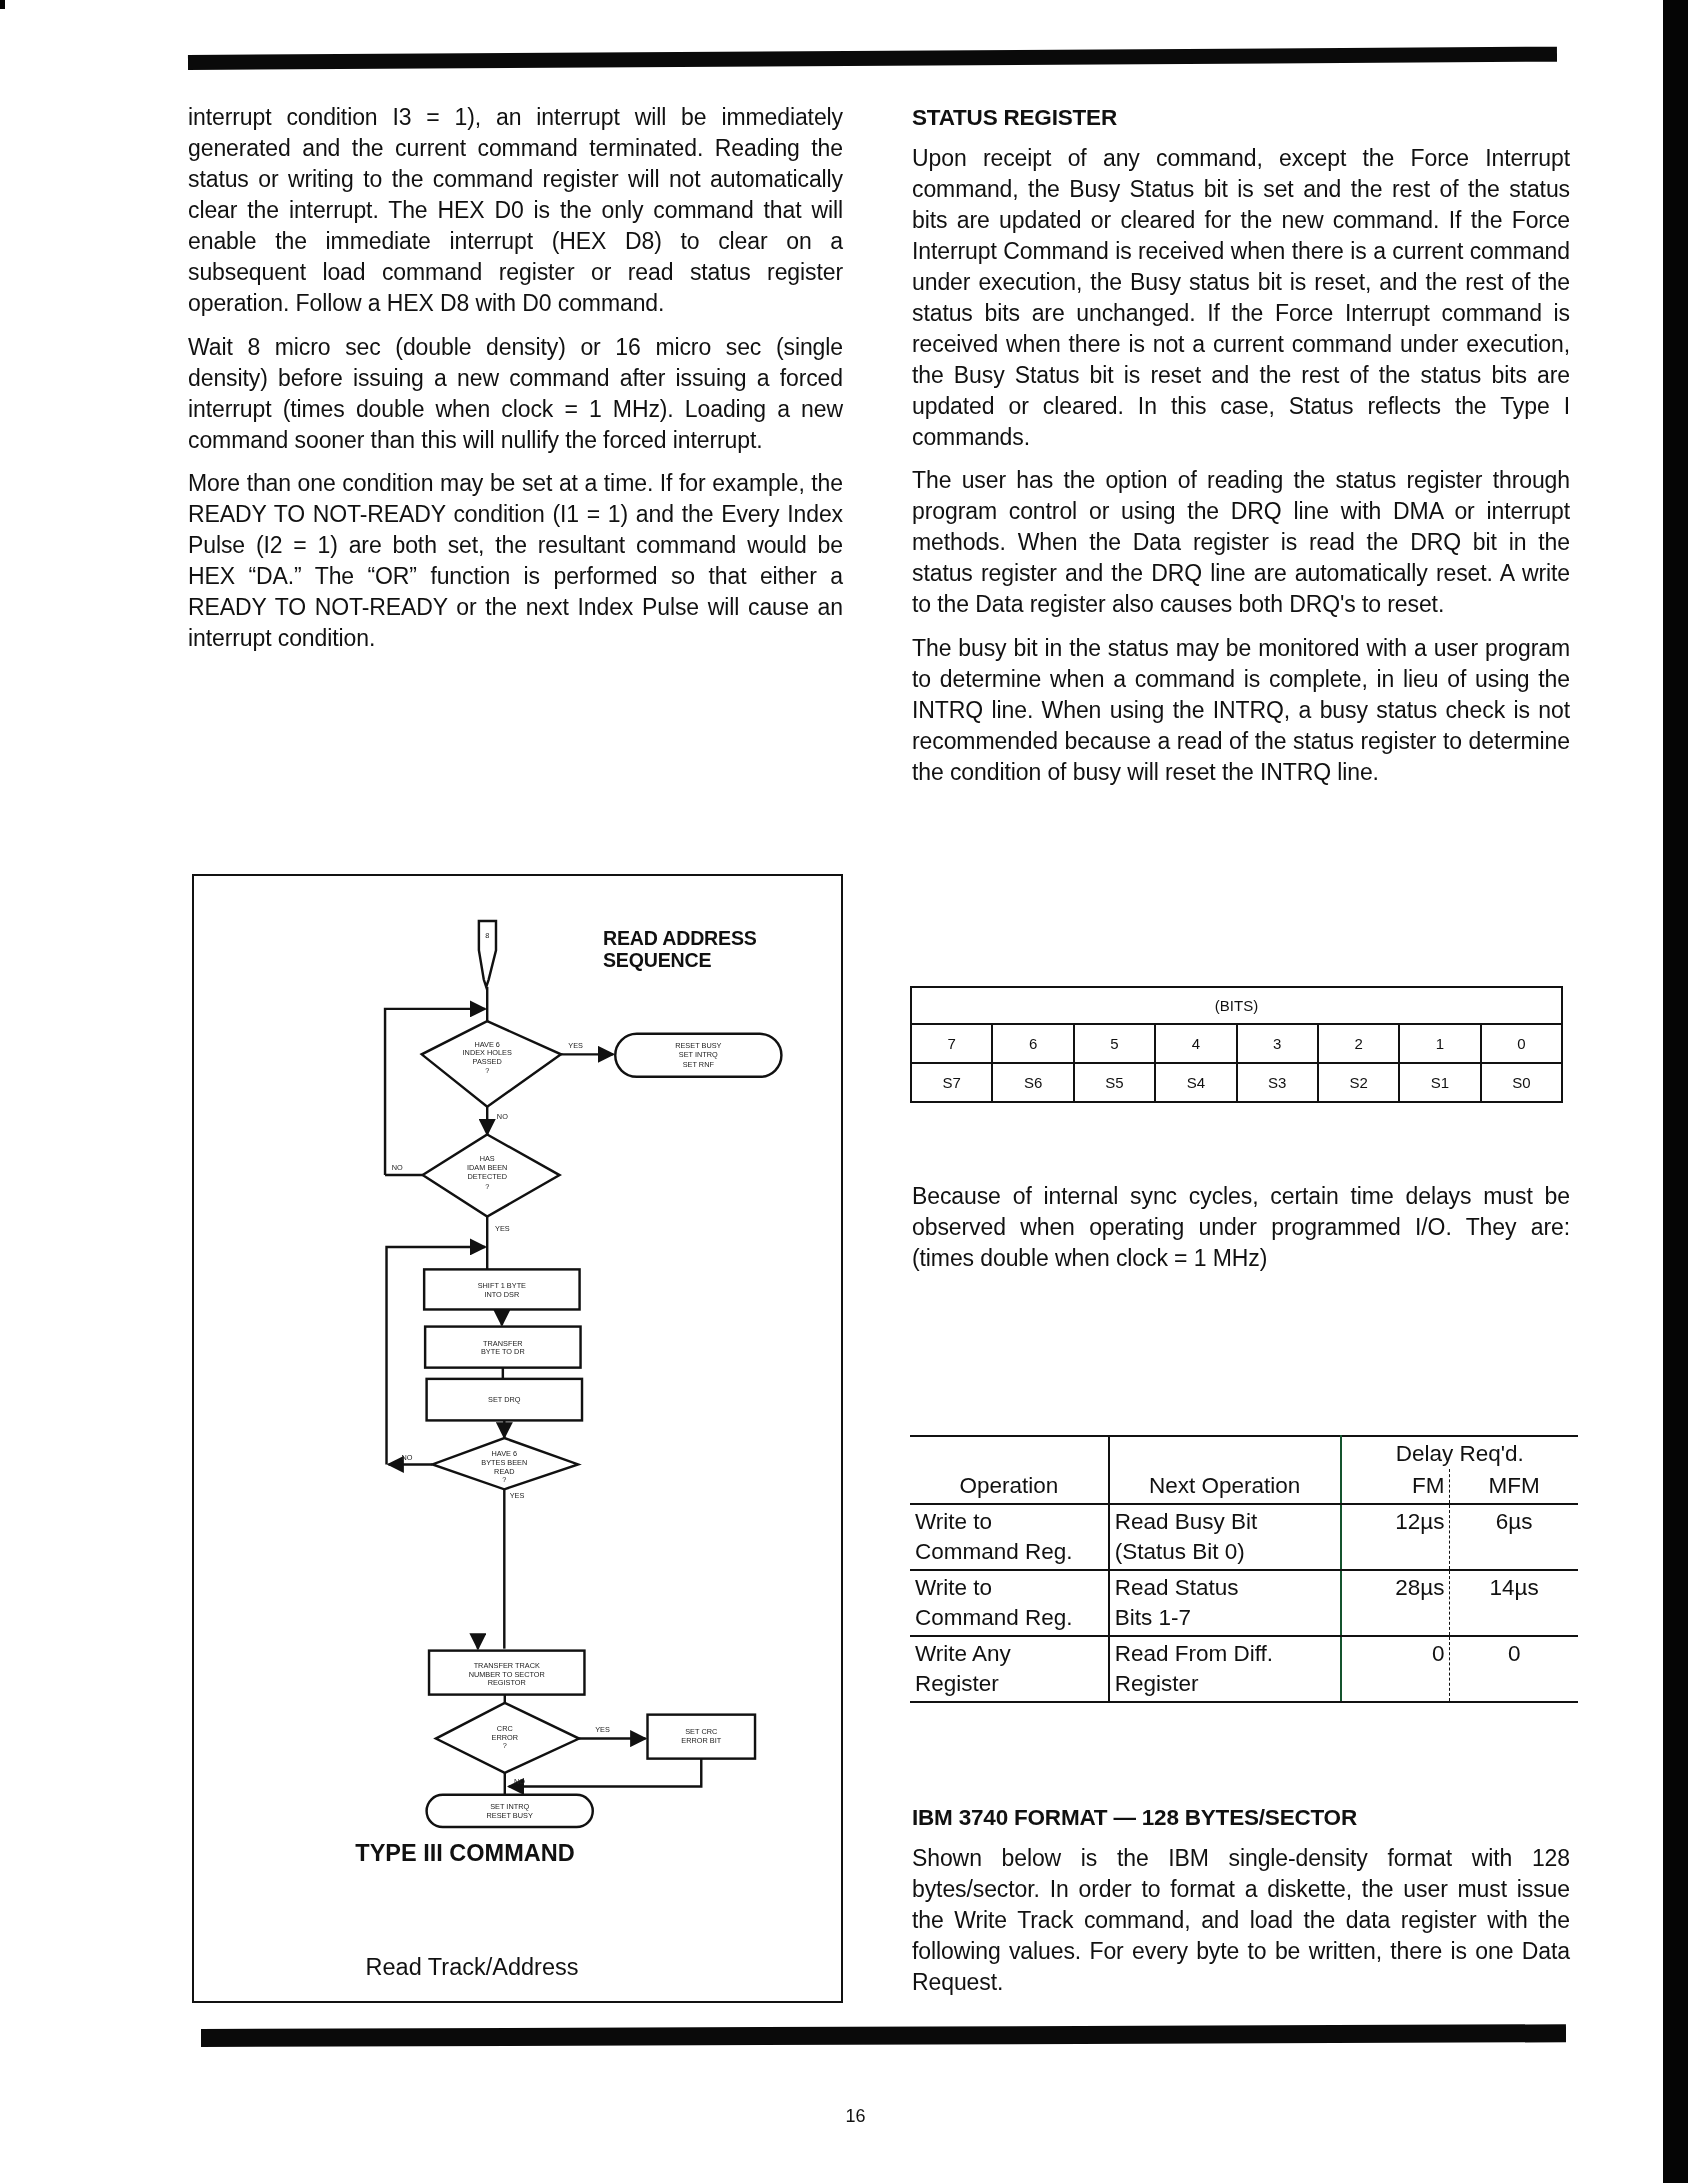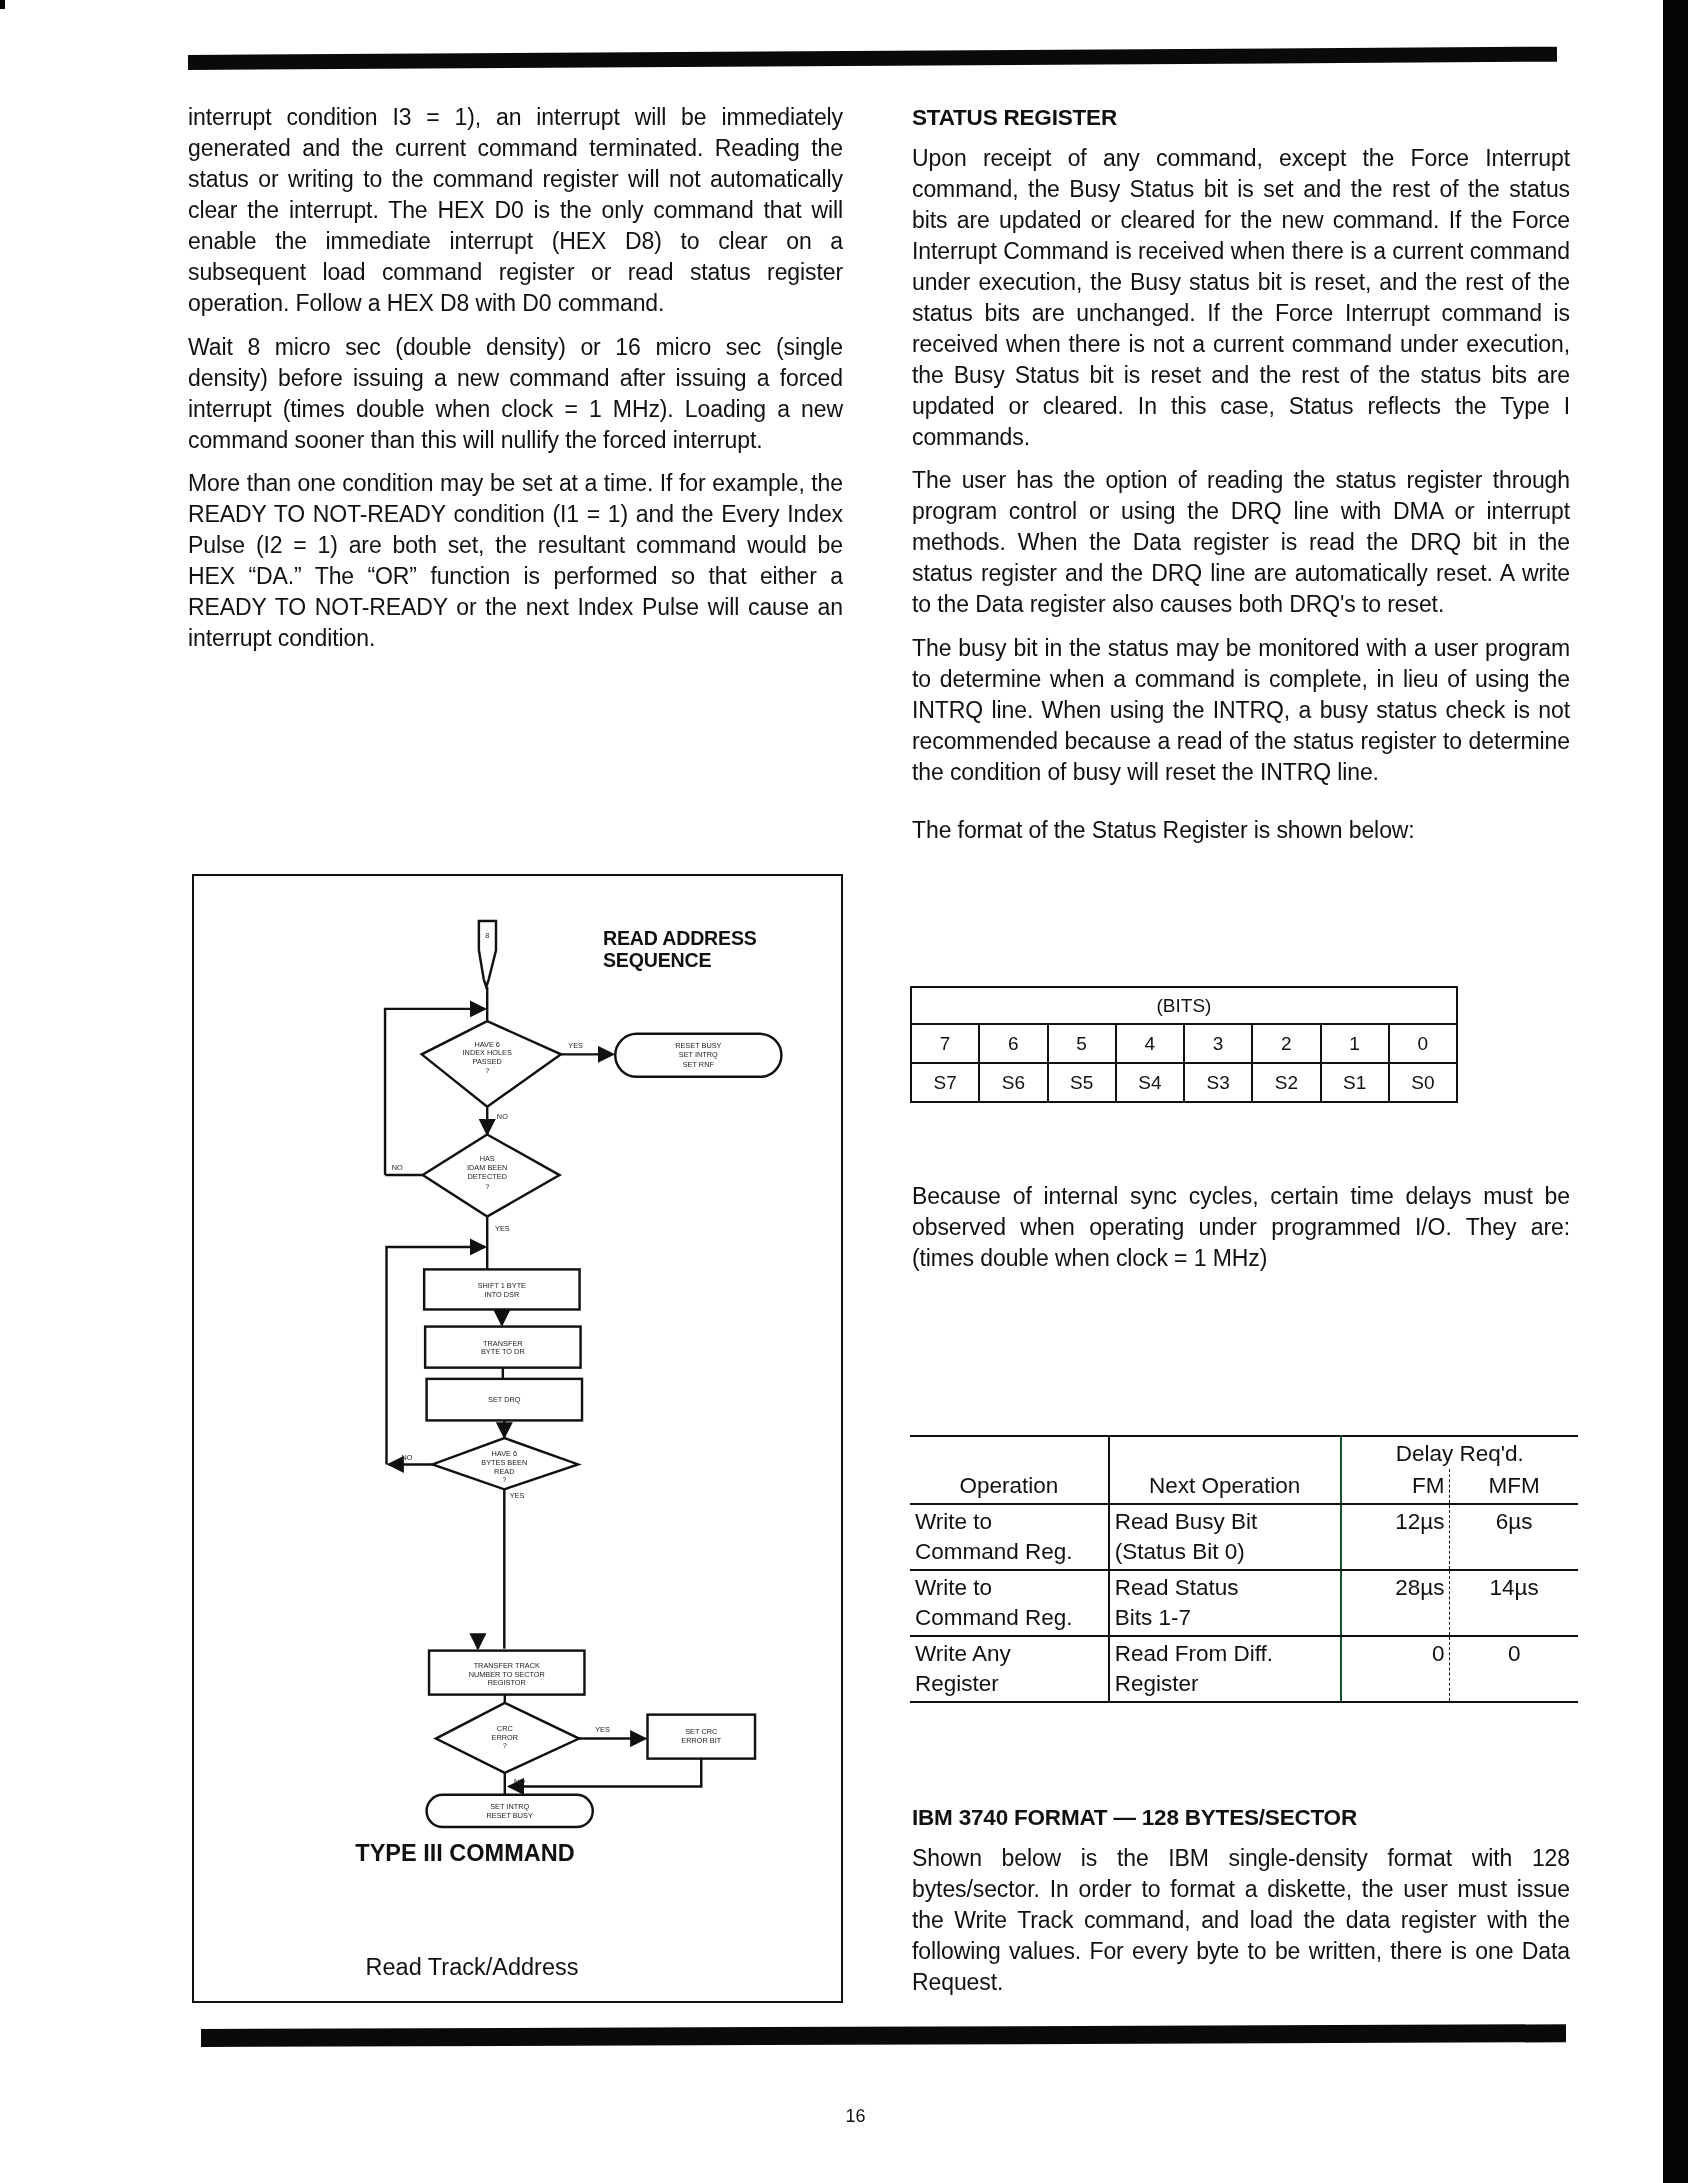--- a/index.html
+++ b/index.html
@@ -22,21 +22,21 @@
 
   
   .fc-frame { position: absolute; left: 192px; top: 874px; width: 651px; height: 1129px; border: 2px solid #111; border-top-width: 2.9px; border-bottom-width: 2.9px; box-sizing: border-box; }
   .fc-svg { position: absolute; left: 192px; top: 874px; width: 651px; height: 1129px; }
   .fc-title { position: absolute; left: 603px; top: 928px; font-weight: bold; font-size: 19.6px; line-height: 21.5px; letter-spacing: -0.2px; }
   .fc-caption-main { position: absolute; left: 192px; width: 546px; top: 1840px; text-align: center; font-weight: bold; font-size: 23.5px; }
   .fc-caption-sub { position: absolute; left: 192px; width: 560px; top: 1954px; text-align: center; font-size: 23.5px; }
   .fc-svg text { font-family: "Liberation Sans", sans-serif; fill: #222; }
 
   
-  .status-table { position: absolute; left: 910px; top: 986px; width: 548px; border-collapse: collapse; font-size: 19px; }
+  .status-table { position: absolute; left: 910px; top: 986px; width: 653px; border-collapse: collapse; font-size: 15px; }
   .status-table td { border: 2px solid #111; text-align: center; height: 37px; padding: 0; }
   .status-table .bits-title { height: 35px; }
 
   
   .delay-table { position: absolute; left: 910px; top: 1435px; width: 668px; border-collapse: collapse; font-size: 22.5px; line-height: 30px; }
   .delay-table td, .delay-table th { padding: 2px 4.9px; font-weight: normal; vertical-align: top; text-align: left; }
   .delay-table thead th { border-top: 2px solid #111; border-bottom: 2px solid #111; vertical-align: bottom; }
   .delay-table tbody td { border-bottom: 2px solid #111; }
   .delay-table .c-op { width: 188px; border-right: 2px solid #111; }
   .delay-table .c-next { width: 220px; border-right: 2px solid #14532d; }
@@ -165,21 +165,20 @@
   <div>SEQUENCE</div>
 </div>
 <div class="fc-caption-main">TYPE III COMMAND</div>
 <div class="fc-caption-sub">Read Track/Address</div>
 
 <div class="col col-right">
   <div class="heading">STATUS REGISTER</div>
   <p>Upon receipt of any command, except the Force Interrupt command, the Busy Status bit is set and the rest of the status bits are updated or cleared for the new command. If the Force Interrupt Command is received when there is a current command under execution, the Busy status bit is reset, and the rest of the status bits are unchanged. If the Force Interrupt command is received when there is not a current command under execution, the Busy Status bit is reset and the rest of the status bits are updated or cleared. In this case, Status reflects the Type I commands.</p>
   <p>The user has the option of reading the status register through program control or using the DRQ line with DMA or interrupt methods. When the Data register is read the DRQ bit in the status register and the DRQ line are automatically reset. A write to the Data register also causes both DRQ's to reset.</p>
   <p>The busy bit in the status may be monitored with a user program to determine when a command is complete, in lieu of using the INTRQ line. When using the INTRQ, a busy status check is not recommended because a read of the status register to determine the condition of busy will reset the INTRQ line.</p>
-  <p style="margin-top:26.4px">The format of the Status Register is shown below:</p>
 </div>
 
 <table class="status-table">
   <tbody>
       <tr>
     <td class="bits-title" colspan="8">(BITS)</td>
   </tr>
   <tr>
     <td>7</td>
     <td>6</td>

